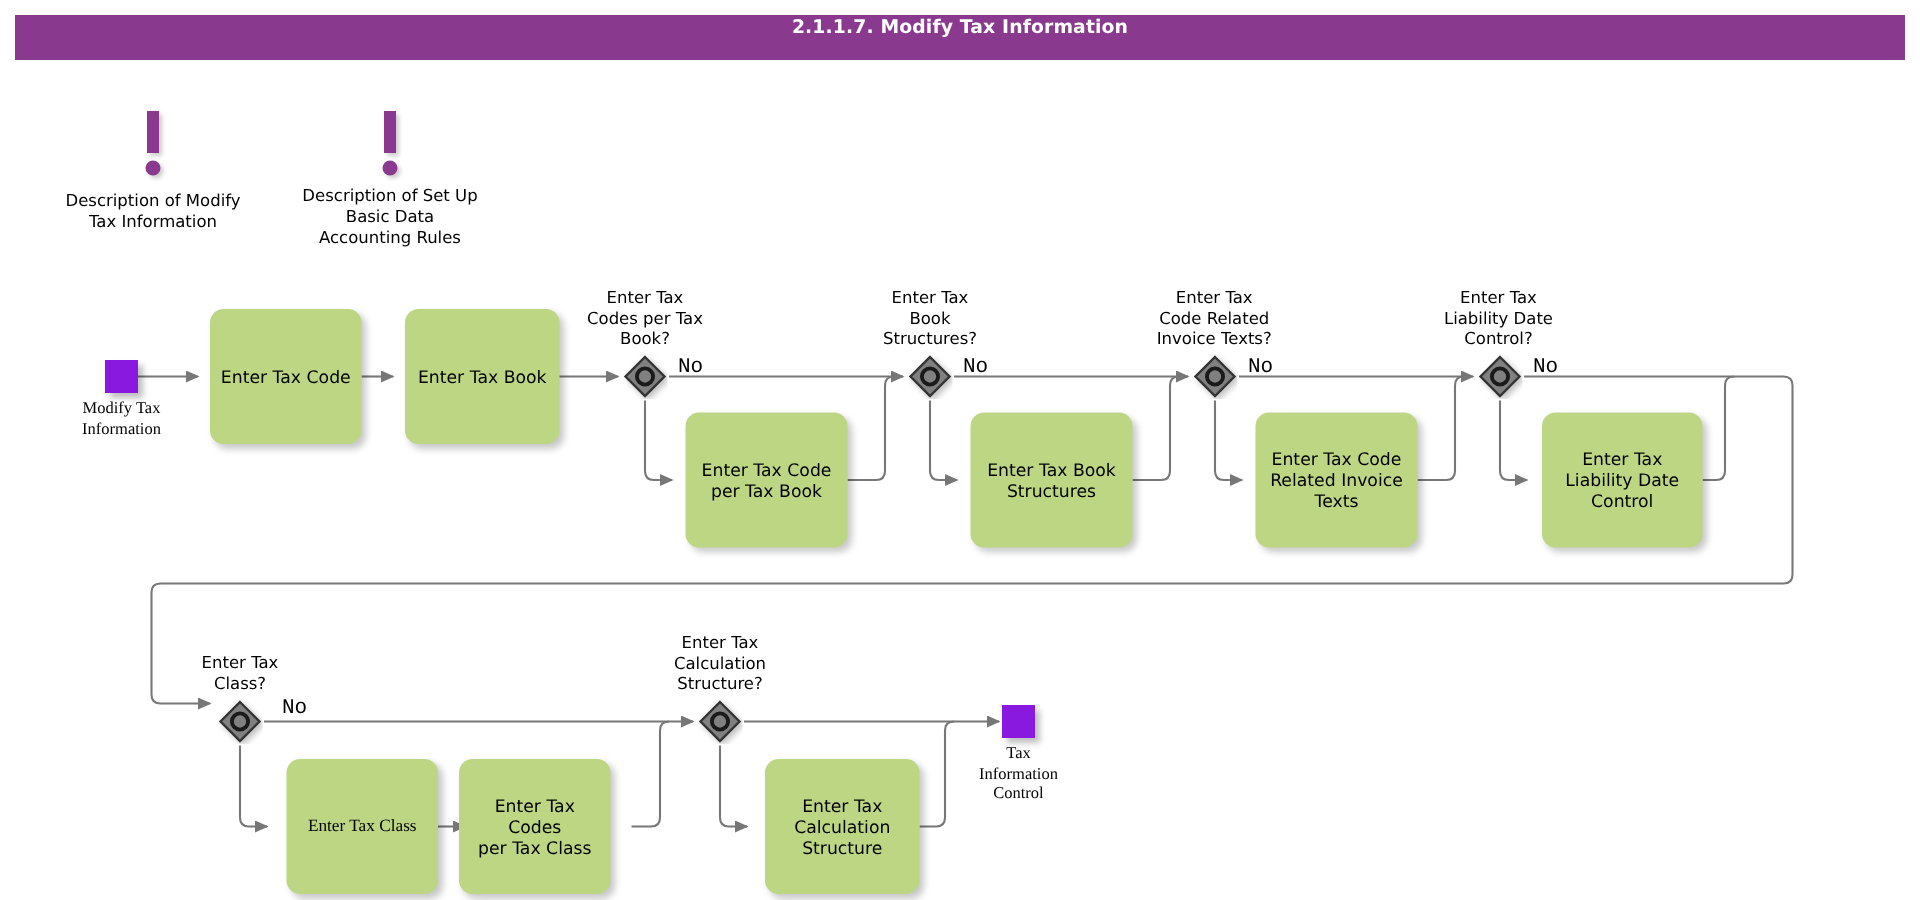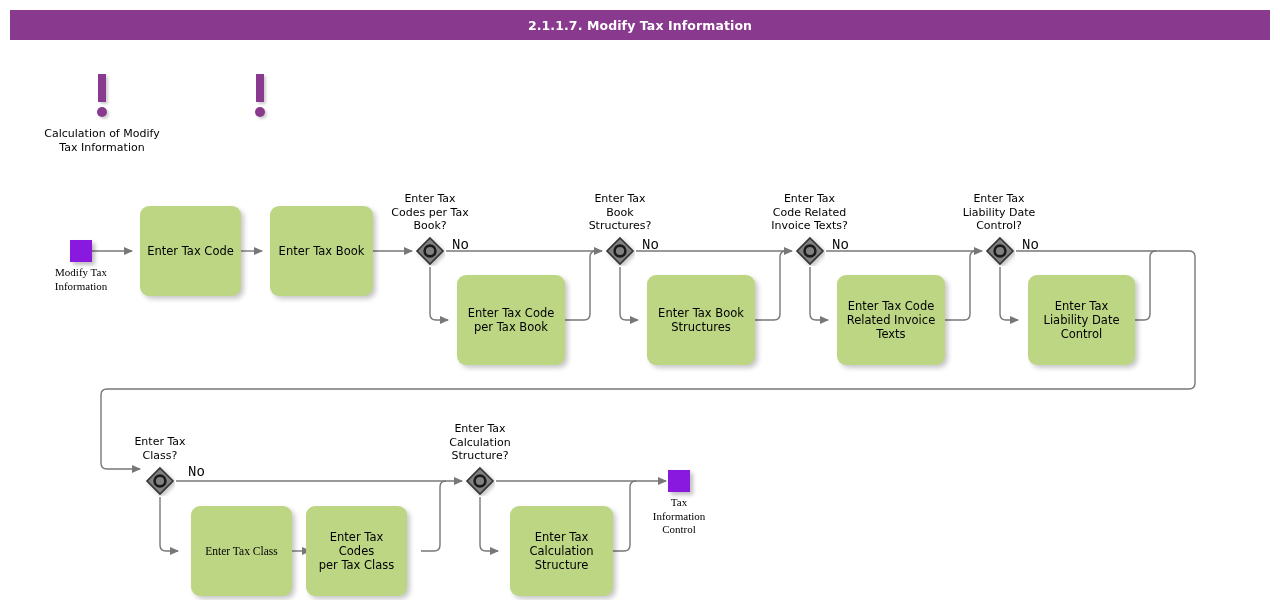--- a/index.html
+++ b/index.html
@@ -17,21 +17,20 @@
     overflow: hidden;
   }
 
   
   #title-bar {
     position: absolute;
     left: 10px; top: 10px;
     width: 1260px; height: 30px;
     background: #8A3A8E;
     display: flex;
-    align-items: center;
     justify-content: center;
   }
   #title-text {
     color: #ffffff;
     font-size: 12.5px;
     font-weight: bold;
     font-family: "DejaVu Sans", sans-serif;
     letter-spacing: 0.1px;
   }
 
@@ -179,27 +178,30 @@
       <path d="M480,497 L480,545 Q480,551 486,551 L498,551" marker-end="url(#arrow)"></path>
 
       <path d="M613,551 L624,551 Q630,551 630,545 L630,487 Q630,481 636,481"></path>
     </g>
   </svg>
 
   <div class="annot" style="left:90px; top:74px; width:24px; height:45px;">
     <div class="annot-bar"></div>
     <div class="annot-dot"></div>
   </div>
-  <div class="annot-label" style="left:12px; top:127px; width:180px;">Calculation of Modify
+  <div class="annot-label" style="left:12px; top:127px; width:180px;">Description of Modify
 Tax Information</div>
 
   <div class="annot" style="left:248px; top:74px; width:24px; height:45px;">
     <div class="annot-bar"></div>
     <div class="annot-dot"></div>
   </div>
+  <div class="annot-label" style="left:170px; top:124px; width:180px;">Description of Set Up
+Basic Data
+Accounting Rules</div>
 
   <div class="event" style="left:70px; top:240px;"></div>
   <div class="event-label" style="left:21px; top:266px; width:120px;">Modify Tax
 Information</div>
 
   <div class="task" style="left:140px; top:206px; width:101px; height:90px;">
     <span>Enter Tax Code</span>
   </div>
 
   <div class="task" style="left:270px; top:206px; width:103px; height:90px;">

